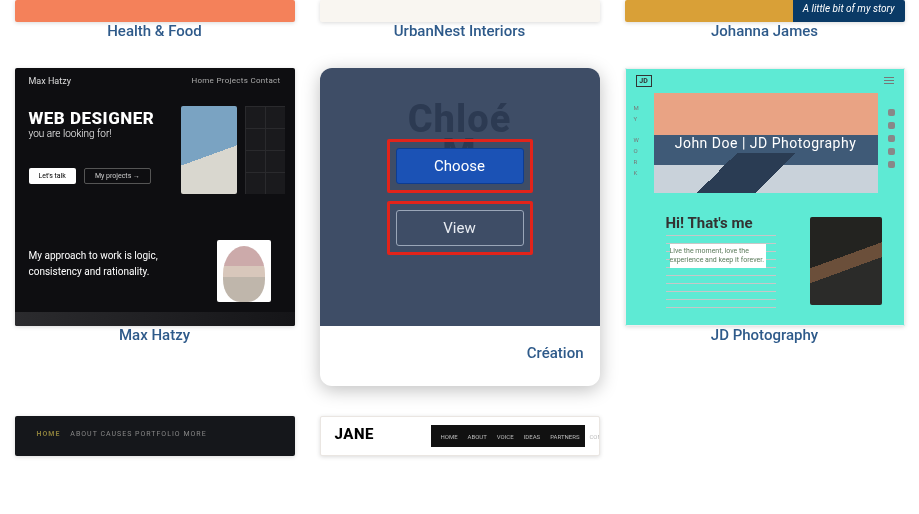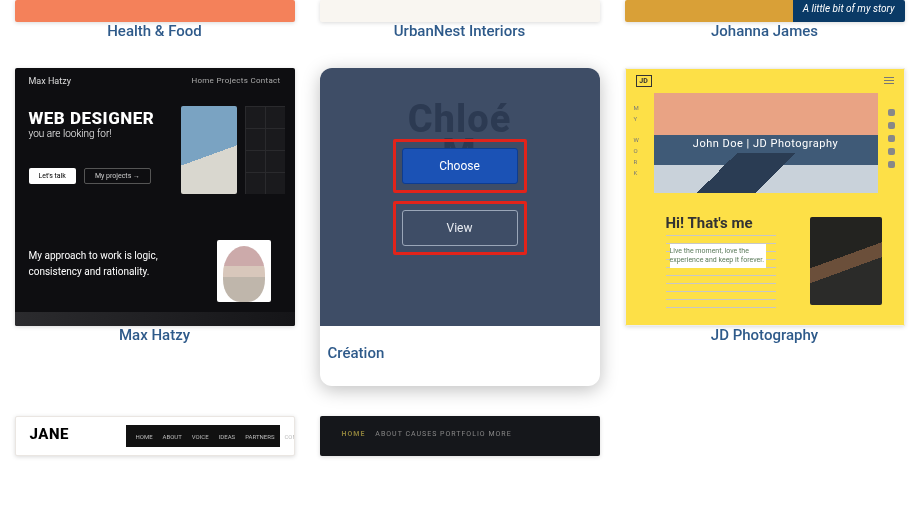--- a/index.html
+++ b/index.html
@@ -41,34 +41,34 @@
   .mh-port{position:absolute;right:24px;bottom:24px;width:54px;height:62px;background:#fff;border-radius:2px}
   .mh-port::after{content:"";position:absolute;inset:6px 6px 0 6px;border-radius:50% 50% 40% 40%;background:linear-gradient(#caa 0 35%,#d8c7bb 35% 55%,#bfb6ab 55% 100%)}
   .mh-foot{position:absolute;left:0;right:0;bottom:0;height:14px;background:linear-gradient(90deg,#2b2b2e,#151518)}
 
   
   .hov-wrap{box-shadow:0 4px 18px rgba(0,0,0,0.25);border-radius:12px;overflow:hidden;width:280px;background:#fff;height:318px}
   .hov{position:relative;height:258px;background:#3e4d66;display:flex;flex-direction:column;align-items:center;justify-content:center}
   .hov-ghost{position:absolute;top:34px;left:0;right:0;text-align:center;color:#2c3a52;font-size:38px;font-weight:800;line-height:0.9;letter-spacing:1px}
   .hov-lorem{position:absolute;bottom:18px;left:28px;right:28px;color:#7c8aa2;font-size:11px;text-align:center;line-height:1.45}
   .hl{border:3px solid #e2231a;padding:6px;border-radius:2px;margin:4px 0;z-index:2}
-  .btn{width:116px;height:36px;display:flex;align-items:center;justify-content:center;font-size:12px;cursor:pointer;border-radius:3px}
+  .btn{width:128px;height:36px;display:flex;align-items:center;justify-content:center;font-size:15px;cursor:pointer;border-radius:3px}
   .btn-choose{background:#1b52b5;color:#fff;border:1px solid #0d3c91}
   .btn-view{background:transparent;color:#e8ecf2;border:1px solid #9aa6b8}
-  .hov-card-label{text-align:left;color:#2e5a8a;font-size:15px;font-weight:500;padding:18px 8px;cursor:pointer}
-
-  
-  .jd{background:#fde047;color:#333;position:relative;border:1px solid #eee}
+  .hov-card-label{text-align:right;color:#2e5a8a;font-size:15px;font-weight:500;padding:18px 16px;cursor:pointer}
+
+  
+  .jd{background:#5eead4;color:#333;position:relative;border:1px solid #eee}
   .jd-logo{position:absolute;top:6px;left:10px;width:16px;height:12px;border:1px solid #333;font-size:7px;font-weight:700;display:flex;align-items:center;justify-content:center}
   .jd-burger{position:absolute;top:8px;right:10px;width:10px;height:8px;background:repeating-linear-gradient(#777 0 1px,transparent 1px 3px)}
   .jd-side{position:absolute;top:34px;left:8px;font-size:6px;color:#777;writing-mode:horizontal-tb;line-height:1.8;letter-spacing:1px}
   .jd-icons{position:absolute;top:40px;right:8px;width:8px;display:flex;flex-direction:column;gap:6px}
   .jd-icons span{width:7px;height:7px;background:#888;border-radius:2px;display:block}
   .jd-hero{position:absolute;top:24px;left:28px;right:26px;height:100px;background:linear-gradient(180deg,#e9a384 0 42%,#3f5a77 42% 72%,#c9d2da 72% 100%);display:flex;align-items:center;justify-content:center}
-  .jd-hero-t{color:#fff;font-size:11px;letter-spacing:0.5px}
+  .jd-hero-t{color:#fff;font-size:14px;letter-spacing:0.5px}
   .jd-mt{position:absolute;top:60px;left:34px;right:34px;height:40px;background:linear-gradient(135deg,transparent 0 25%,#2a3c53 25% 55%,transparent 55% 100%)}
   .jd-h{position:absolute;top:145px;left:40px;font-size:15px;font-weight:700}
   .jd-p{position:absolute;top:166px;left:40px;width:110px;height:78px;background:repeating-linear-gradient(#c7c7c7 0 1px,transparent 1px 8px)}
   .jd-quote{position:absolute;top:175px;left:44px;width:96px;background:#fff;padding:3px 0;font-size:7px;color:#5a7a5a;line-height:1.3}
   .jd-img{position:absolute;top:148px;right:22px;width:72px;height:88px;background:linear-gradient(160deg,#232320 0 45%,#6b4f3a 45% 58%,#2b2b29 58% 100%);border-radius:2px}
 
   
   .r3{margin-top:2px}
   .r3 .card{height:40px}
   .r3a{background:#15171b;position:relative}
@@ -168,35 +168,35 @@
         </div>
         <div class="jd-h">Hi! That's me</div>
         <div class="jd-p"></div>
         <div class="jd-quote">Live the moment, love the experience and keep it forever.</div>
         <div class="jd-img"></div>
       </div>
     </div>
     <div class="label">JD Photography</div>
   </div>
 
+  <div class="cell r3">
+    <div class="card r3a">
+      <div class="r3a-nav">
+        <b>HOME</b><span>ABOUT    CAUSES    PORTFOLIO    MORE</span>
+      </div>
+    </div>
+  </div>
   <div class="cell r3">
     <div class="card r3b">
       <div class="r3b-logo">JANE</div>
       <div class="r3b-bar">
         <span>HOME</span>
           <span>ABOUT</span>
           <span>VOICE</span>
           <span>IDEAS</span>
           <span>PARTNERS</span>
           <span>CONTACT</span>
       </div>
     </div>
   </div>
-  <div class="cell r3">
-    <div class="card r3a">
-      <div class="r3a-nav">
-        <b>HOME</b><span>ABOUT    CAUSES    PORTFOLIO    MORE</span>
-      </div>
-    </div>
-  </div>
   <div class="cell r3"></div>
 
 </div>
 
 </body></html>

